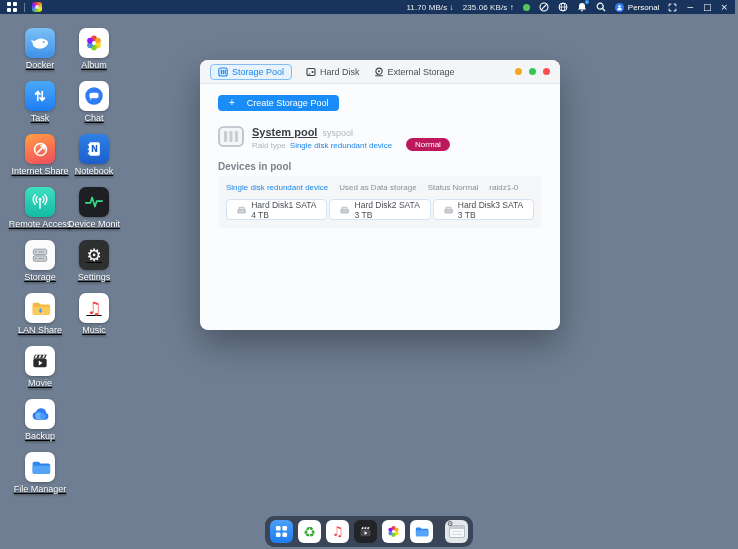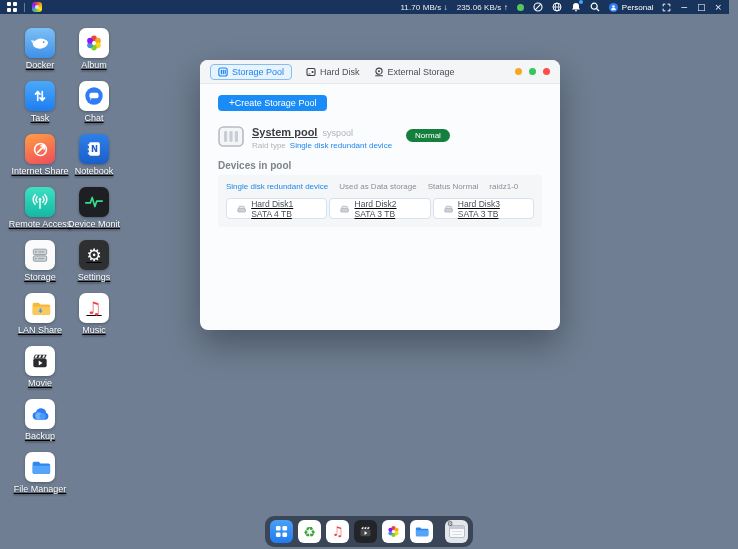--- a/index.html
+++ b/index.html
@@ -14,21 +14,21 @@
       radial-gradient(140% 95% at 118% 122%, #b2bbc6 0 30%, rgba(178,187,198,0) 30.6%),
       radial-gradient(165% 115% at 112% 128%, #9dа9b8 0 45%, rgba(157,169,184,0) 45.6%),
       radial-gradient(165% 115% at 112% 128%, #9da9b8 0 45%, rgba(157,169,184,0) 45.6%),
       radial-gradient(175% 130% at -28% -38%, #3d506a 0 40%, rgba(61,80,106,0) 40.6%),
       radial-gradient(120% 90% at -10% 115%, #57687e 0 35%, rgba(87,104,126,0) 35.6%),
       linear-gradient(118deg, #52657e 0%, #62748a 38%, #7b8a9e 68%, #8e9aac 100%);
   }
 
   
   .menubar{
-    position:absolute; top:0; left:0; right:9px; height:14px; z-index:50;
+    position:absolute; top:0; left:0; right:3px; height:14px; z-index:50;
     background:#19345c; color:#fff; font-size:8px;
     display:flex; align-items:center; justify-content:space-between; padding:0 7px;
   }
   .mb-left{ display:flex; align-items:center; gap:7px; }
   .mb-grid{ display:grid; grid-template-columns:4px 4px; grid-gap:1.5px; cursor:pointer; }
   .mb-grid i{ width:4px; height:4px; background:#fff; border-radius:1px; }
   .mb-div{ width:1px; height:9px; background:rgba(255,255,255,.35); }
   .mb-appicon{ width:10px; height:10px; border-radius:3px;
     background:conic-gradient(#e8453c,#f5a623,#f8e71c,#7ed321,#4a90d9,#9013fe,#e8453c);
     position:relative; }
@@ -85,45 +85,45 @@
   }
   .tab{ display:flex; align-items:center; gap:4px; font-size:9px; color:#4a4f55; cursor:pointer; }
   .tab.active{ background:#e9f3fe; border:1px solid #85bdf3; color:#1a86ee;
     border-radius:4px; padding:2px 7px; }
   .dots{ margin-left:auto; display:flex; gap:7px; }
   .dot{ width:7px; height:7px; border-radius:50%; cursor:pointer; }
   .dot-y{ background:#f6a821; } .dot-g{ background:#34c759; } .dot-r{ background:#ff4d4f; }
 
   .win-content{ padding:7px 18px 0 18px; }
   .btn-create{
-    display:inline-flex; align-items:center; gap:0; margin-top:4px;
+    display:inline-flex; align-items:center; gap:12px; margin-top:4px;
     background:#1a8cf8; color:#fff; font-size:9px; border:none; border-radius:4px;
     height:16px; padding:0 11px; cursor:pointer;
   }
   .btn-plus::before{ content:"+"; font-size:10px; line-height:1; }
 
   .pool-row{ display:flex; align-items:flex-start; margin-top:15px; }
   .pool-text{ margin-left:8px; }
   .pool-name-line{ display:flex; align-items:baseline; gap:5px; }
   .pool-name{ font-size:11px; font-weight:bold; color:#3a3d42;text-decoration:underline; }
   .pool-alias{ font-size:9px; color:#b0b4b9; }
   .pool-raid-line{ margin-top:3px; font-size:8px; color:#b0b4b9; display:flex; gap:4px; }
   .raid-link{ color:#1c87ec; cursor:pointer; }
-  .badge{ margin-left:14px; margin-top:3px; background:#15803d; color:#fff;
+  .badge{ margin-left:14px; margin-top:12px; background:#be185d; color:#fff;
     font-size:8px; padding:2px 9px; border-radius:9px; }
   .usage-box{ margin-left:auto; width:148px; background:#f2f3f5; border-radius:3px;
     padding:4px 6px 3px 6px; }
   .usage-line{ display:flex; justify-content:space-between; font-size:7.5px; color:#8a9097; }
   .usage-track{ margin-top:4px; height:3px; background:#e1e3e6; border-radius:2px; overflow:hidden; }
   .usage-fill{ height:100%; background:#1a8cf8; min-width:2px; }
 
   .devices-title{ margin-top:10px; font-size:10px; color:#7d838a;font-weight:bold; }
   .devices-box{ margin-top:4px; background:#f5f6f8; border-radius:4px; padding:7px 8px 8px 8px; }
   .devices-meta{ display:flex; gap:11px; font-size:8px; color:#8a9097; }
-  .chips{ display:flex; gap:2px; margin-top:7px;text-decoration:underline; }
+  .chips{ display:flex; gap:2px; margin-top:7px; }
   .chip{ display:flex; align-items:center; gap:5px; background:#fff;
     border:1px solid #d4e2f2; border-radius:4px; height:21px; padding:0 10px;
     font-size:8.5px; color:#4a4f55; cursor:pointer; }
 
   
   .dock{
     position:absolute; left:50%; bottom:2px; transform:translateX(-50%); z-index:20;
     display:flex; align-items:center; gap:5px;
     background:rgba(37,49,65,.72); border-radius:9px; padding:4px 5px;
   }

